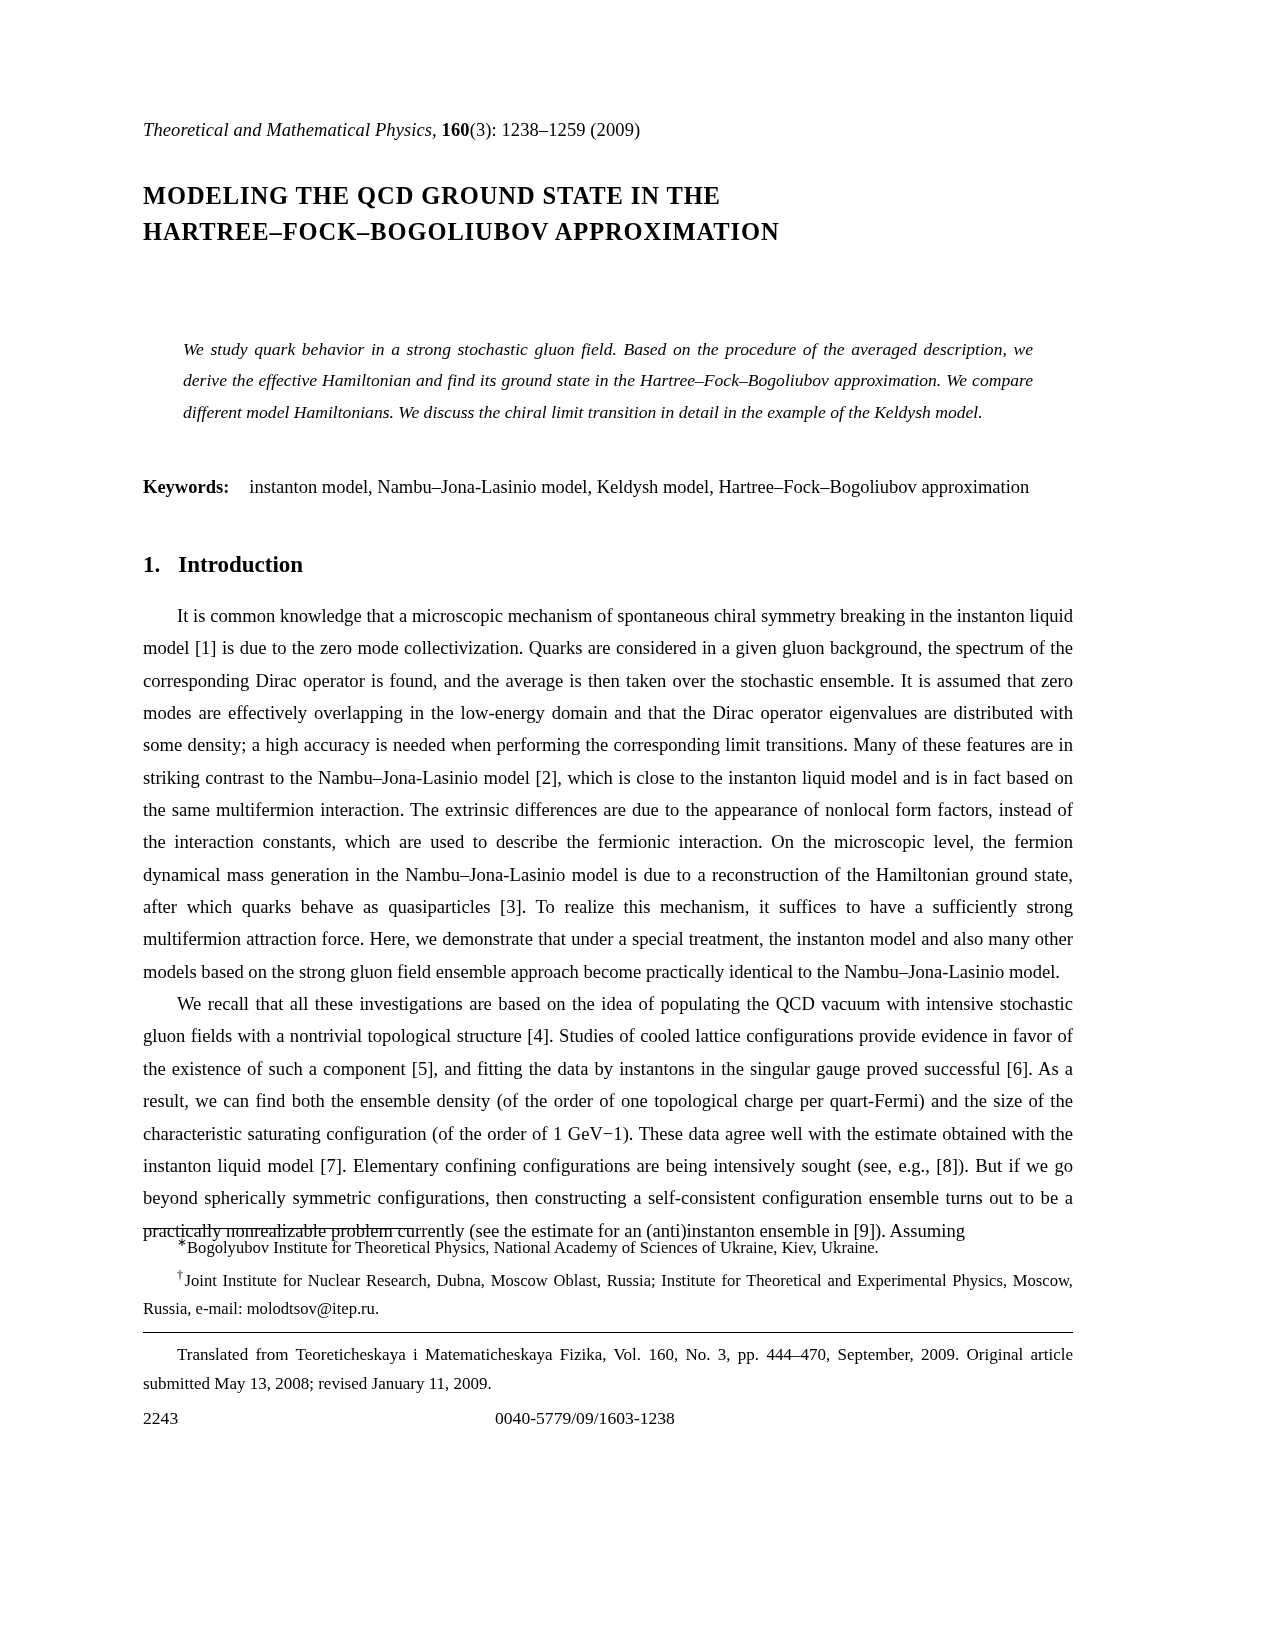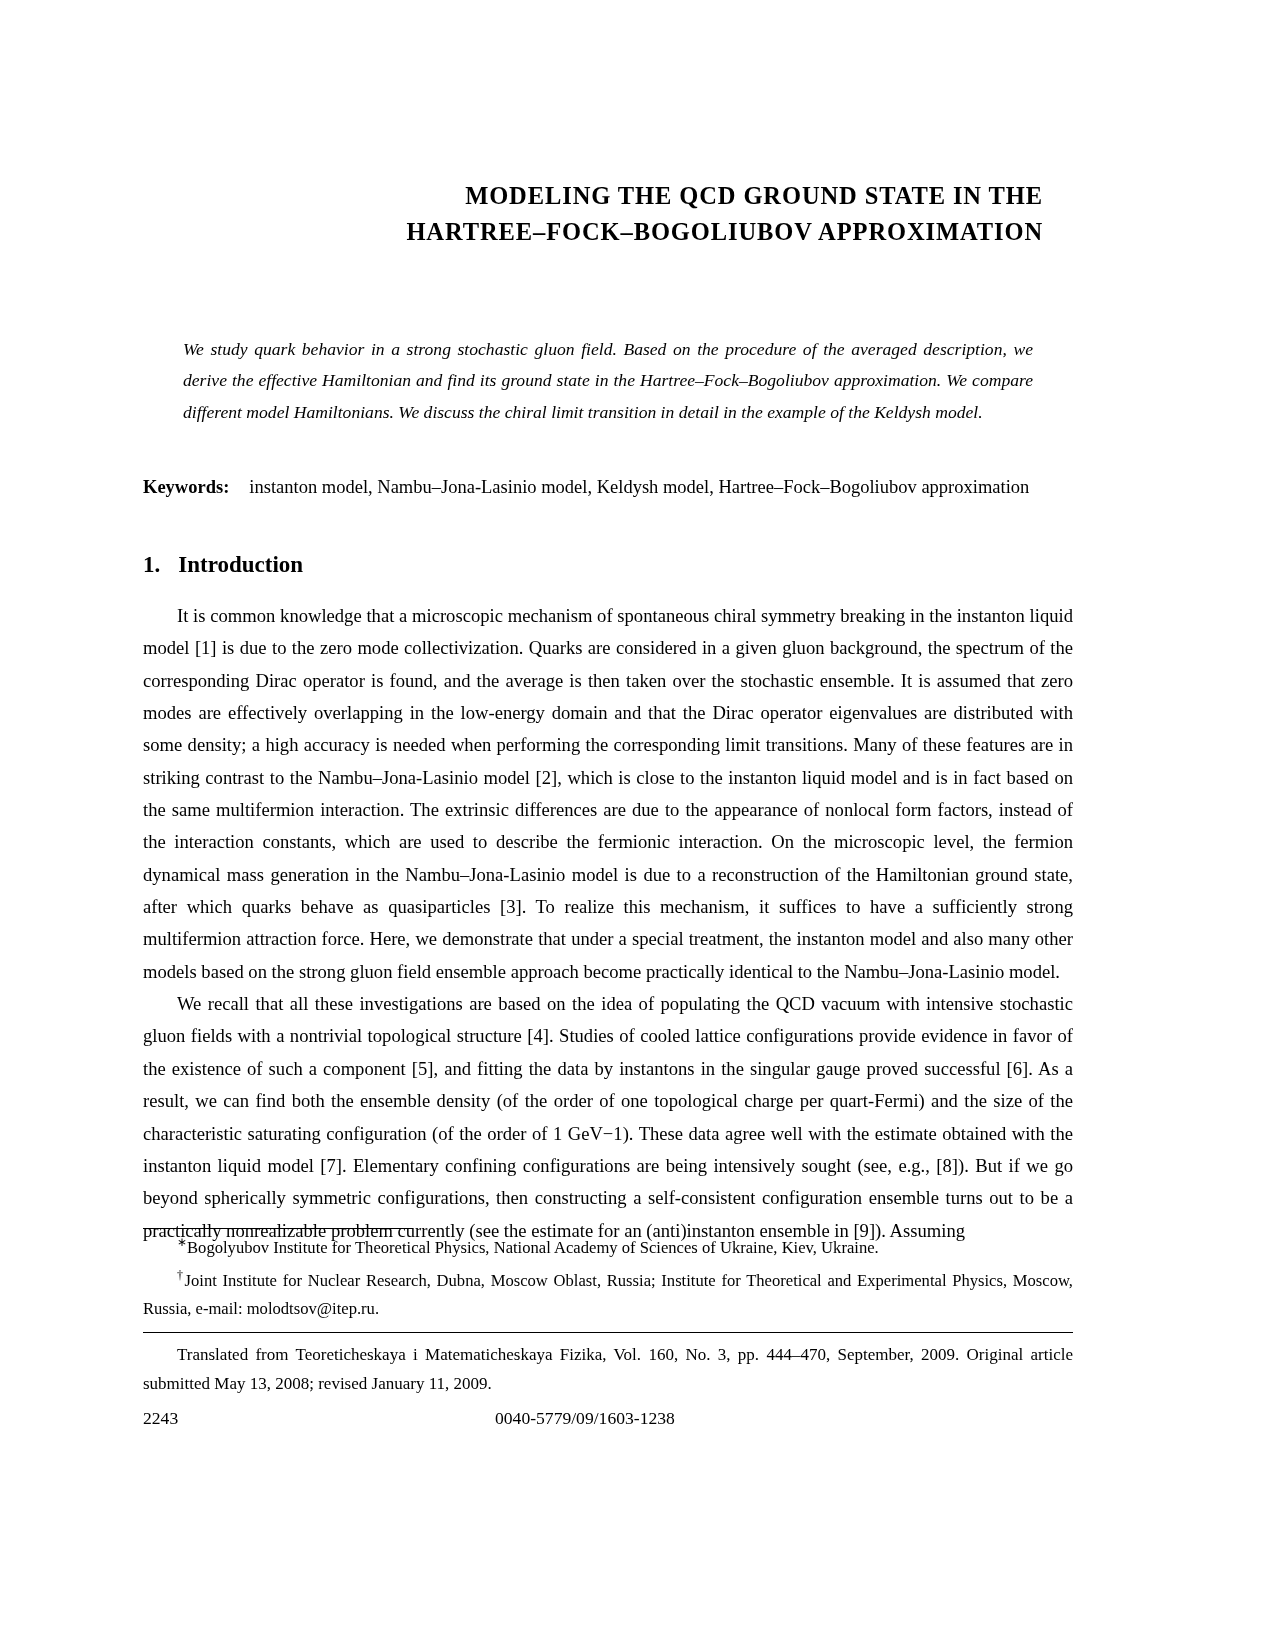--- a/index.html
+++ b/index.html
@@ -40,21 +40,20 @@
   }
   .title {
     position: absolute;
     top: 178px;
     left: 0;
     width: 900px;
     font-size: 24.5px;
     font-weight: bold;
     line-height: 1.48;
     letter-spacing: 0.9px;
-    text-align: right;
   }
   .title .l2 { display: block; }
   .authors {
     position: absolute;
     top: 262px;
     left: 0;
     width: 900px;
     font-size: 21px;
     font-weight: bold;
   }
@@ -154,20 +153,24 @@
     left: 352px;
     top: 0;
   }
   .nowrap { white-space: nowrap; margin-top: 45px; }
 </style>
 </head>
 <body>
 
 <div class="page">
 
+  <div class="journal-line">
+    <span>Theoretical and Mathematical Physics,</span>
+    <span class="vol">160</span><span class="rest">(3): 1238–1259 (2009)</span>
+  </div>
 
   <div class="title">
     <span class="l1">MODELING THE QCD GROUND STATE IN THE</span>
     <span class="l2">HARTREE–FOCK–BOGOLIUBOV APPROXIMATION</span>
   </div>
 
 
   <div class="abstract">We study quark behavior in a strong stochastic gluon field. Based on the procedure of the averaged description, we derive the effective Hamiltonian and find its ground state in the Hartree–Fock–Bogoliubov approximation. We compare different model Hamiltonians. We discuss the chiral limit transition in detail in the example of the Keldysh model.</div>
 
   <div class="keywords">

